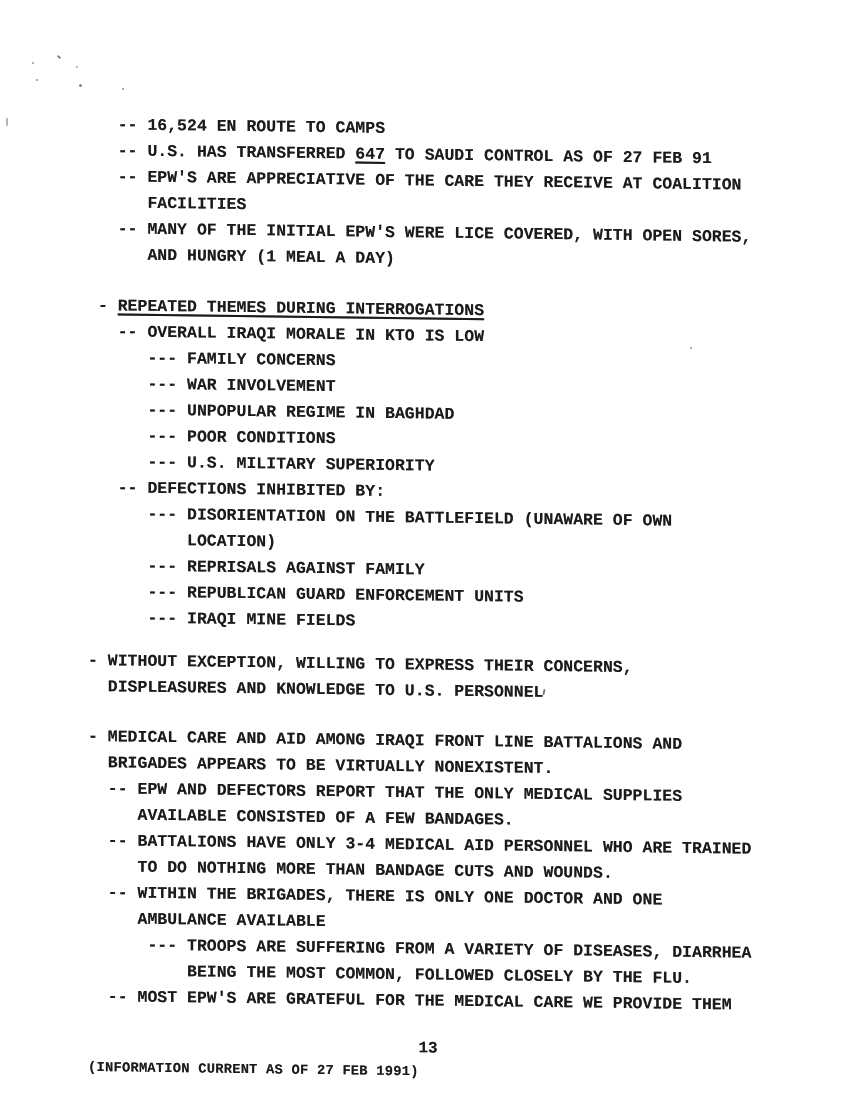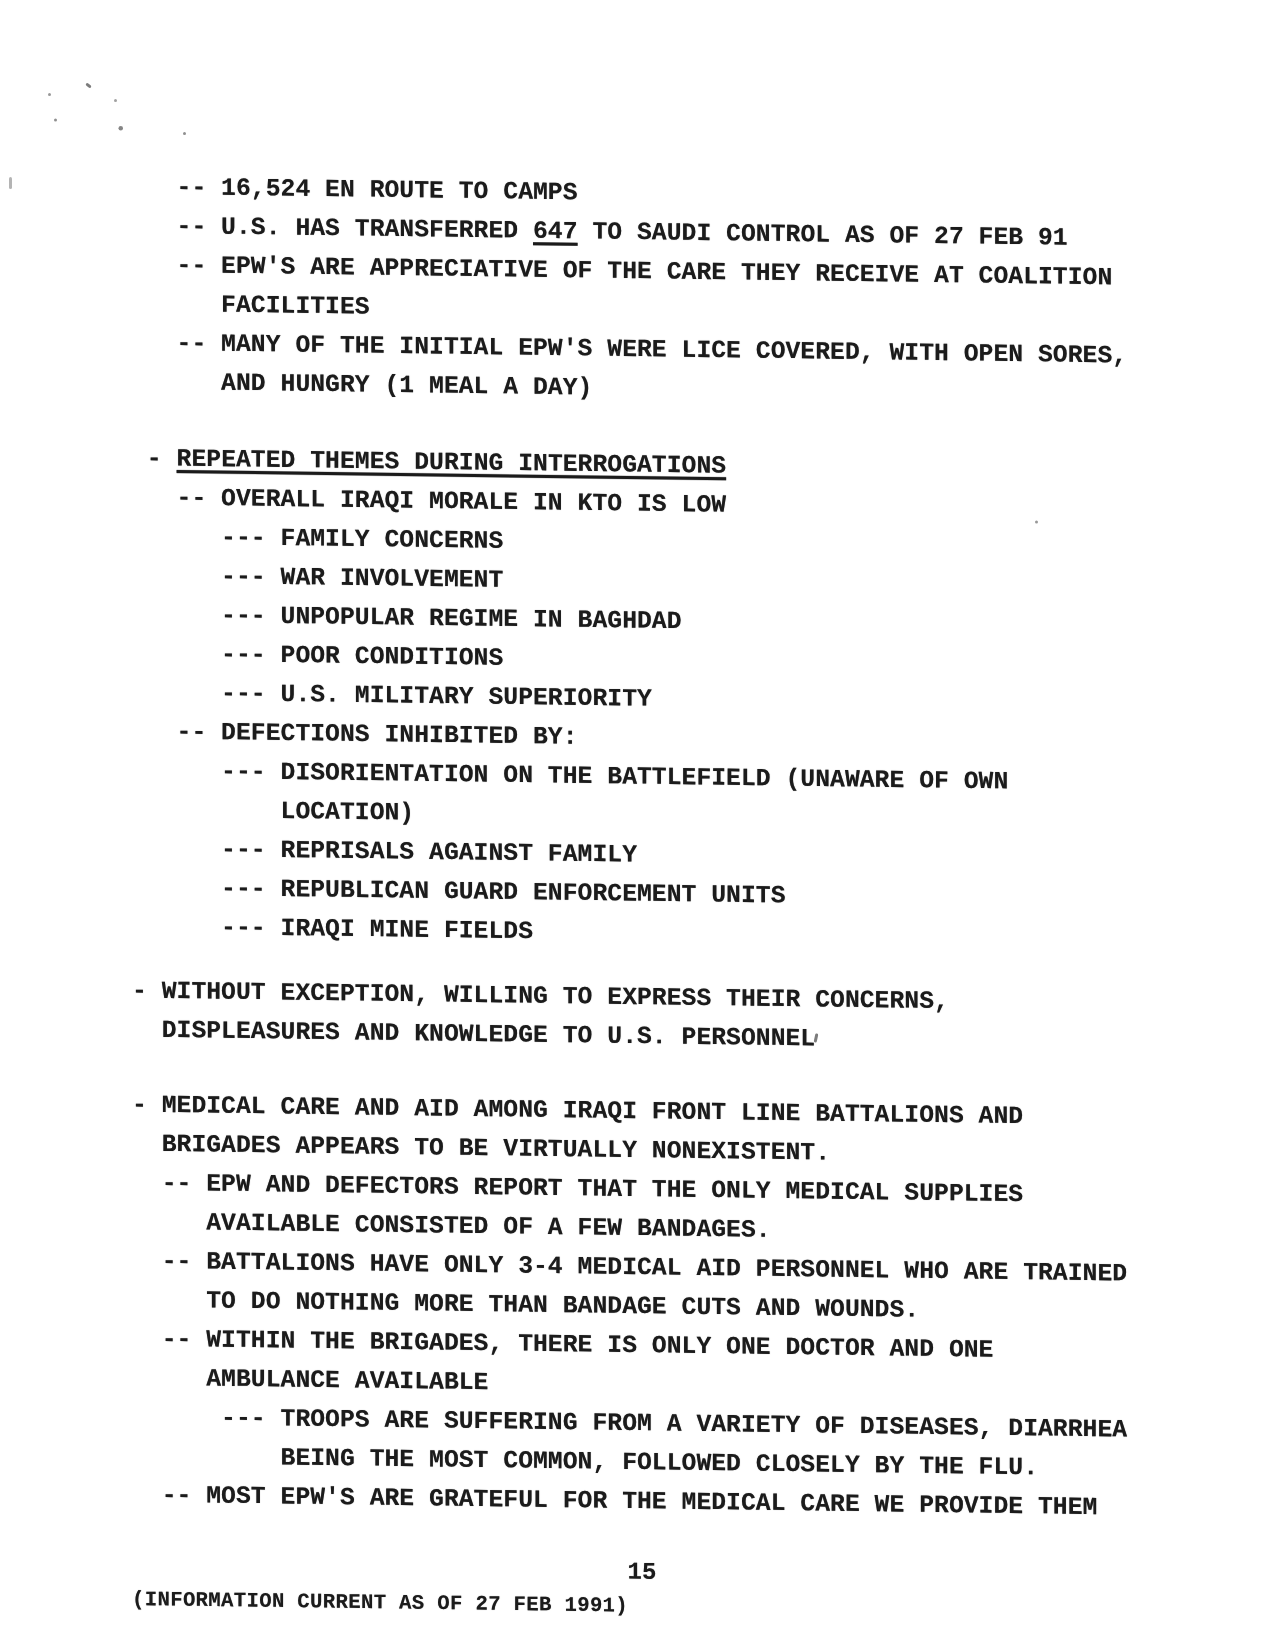--- a/index.html
+++ b/index.html
@@ -112,20 +112,20 @@
         <div class="line"><span>     AVAILABLE CONSISTED OF A FEW BANDAGES.</span></div>
         <div class="line"><span>  -- BATTALIONS HAVE ONLY 3-4 MEDICAL AID PERSONNEL WHO ARE TRAINED</span></div>
         <div class="line"><span>     TO DO NOTHING MORE THAN BANDAGE CUTS AND WOUNDS.</span></div>
         <div class="line"><span>  -- WITHIN THE BRIGADES, THERE IS ONLY ONE DOCTOR AND ONE</span></div>
         <div class="line"><span>     AMBULANCE AVAILABLE</span></div>
         <div class="line"><span>      --- TROOPS ARE SUFFERING FROM A VARIETY OF DISEASES, DIARRHEA</span></div>
         <div class="line"><span>          BEING THE MOST COMMON, FOLLOWED CLOSELY BY THE FLU.</span></div>
         <div class="line"><span>  -- MOST EPW'S ARE GRATEFUL FOR THE MEDICAL CARE WE PROVIDE THEM</span></div>
       </div>
     <div class="pagenum-row">
-      <span>15</span>
+      <span>13</span>
     </div>
     <div class="footer-row">
       <span>(INFORMATION CURRENT AS OF 27 FEB 1991)</span>
     </div>
   </div>
 
 </div>
 
 </body></html>

